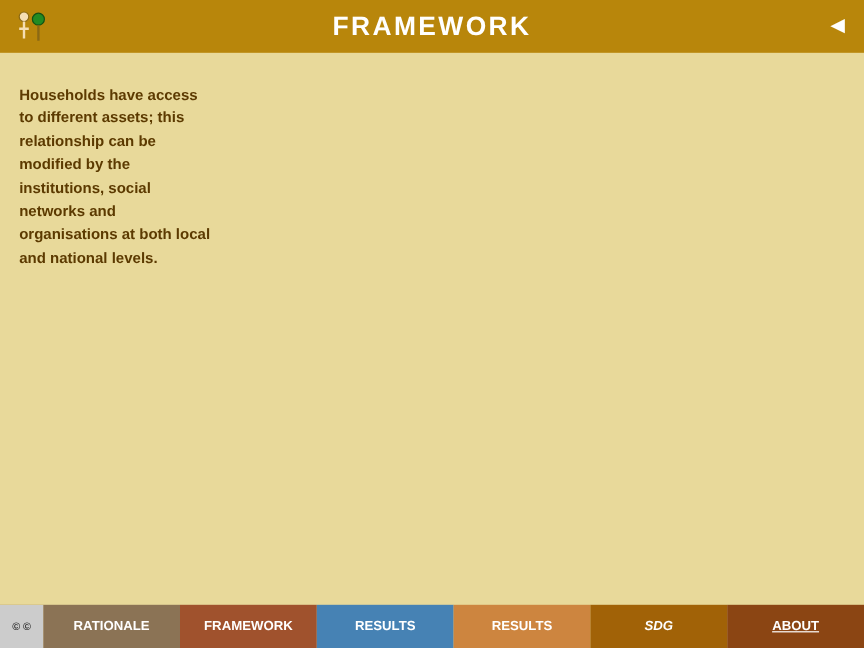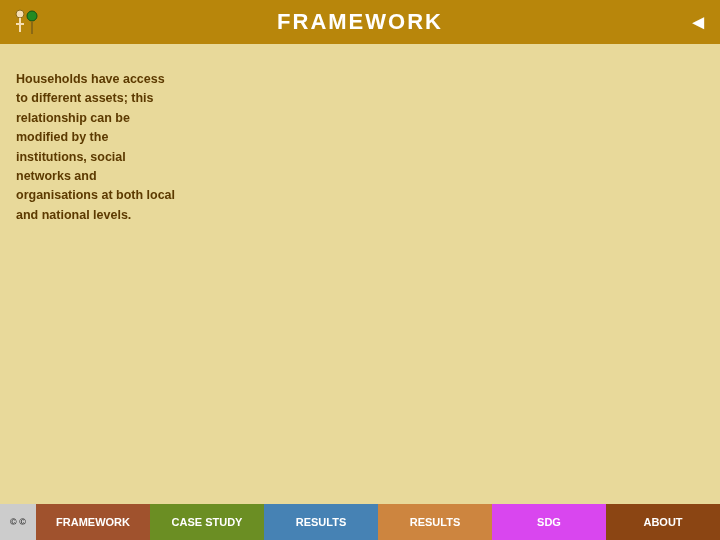--- a/index.html
+++ b/index.html
@@ -99,22 +99,22 @@
       background: #b8860b;
       flex: 0 0 36px;
       font-size: 16px;
     }
 
     .nav-rationale { background: #8b7355; }
     .nav-framework { background: #a0522d; color: white; }
     .nav-case-study { background: #6b8e23; }
     .nav-methods { background: #4682b4; }
     .nav-results { background: #cd853f; text-align: right; }
-    .nav-sdg { background: #d946ef; }
-    .nav-about { background: #8b4513; }
+    .nav-sdg { background: #a16207; font-style: italic; }
+    .nav-about { background: #8b4513; text-decoration: underline; }
 
     .cc-icons {
       position: absolute;
       bottom: 0;
       left: 0;
       width: 36px;
       height: 36px;
       background: #ccc;
       display: flex;
       align-items: center;
@@ -142,19 +142,19 @@
   <div class="header-back">◄</div>
 </div>
 
 <div class="main-content">
   <p class="content-text paragraph-1">Households have access to different assets; this relationship can be modified by the institutions, social networks and organisations at both local and national levels.</p>
 </div>
 
 <div class="bottom-nav">
   <div class="nav-item cc-icons">© ©</div>
   <div class="nav-item nav-home">🏠</div>
+  <div class="nav-item nav-rationale">RATIONALE</div>
   <div class="nav-item nav-framework">FRAMEWORK</div>
-  <div class="nav-item nav-case-study">CASE STUDY</div>
   <div class="nav-item nav-methods">RESULTS</div>
   <div class="nav-item nav-results">RESULTS</div>
   <div class="nav-item nav-sdg">SDG</div>
   <div class="nav-item nav-about">ABOUT</div>
 </div>
 
 </body></html>

